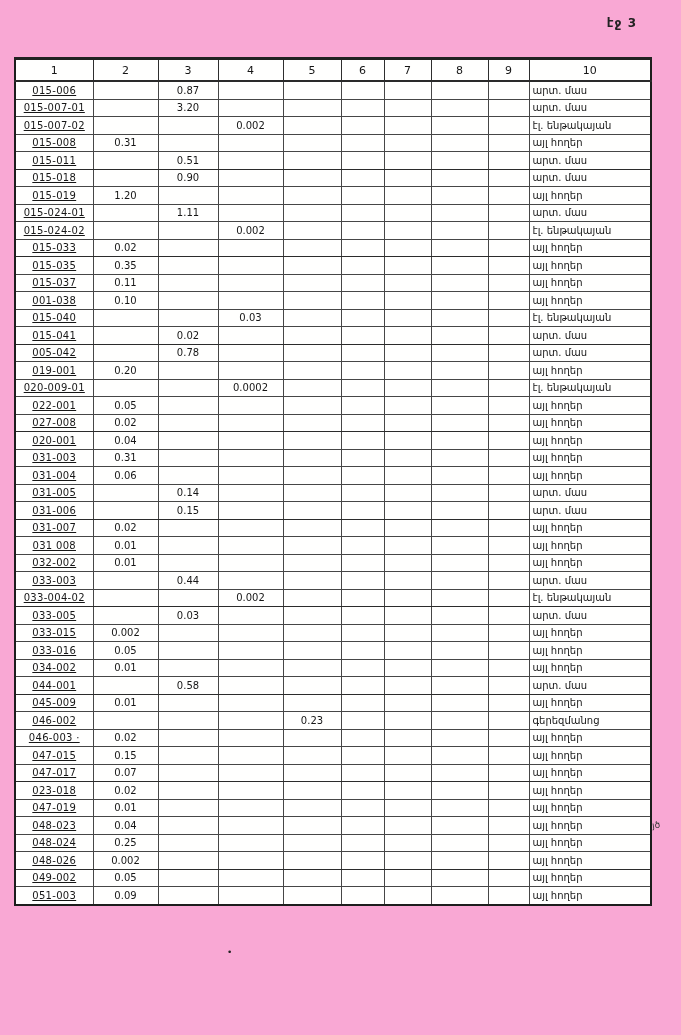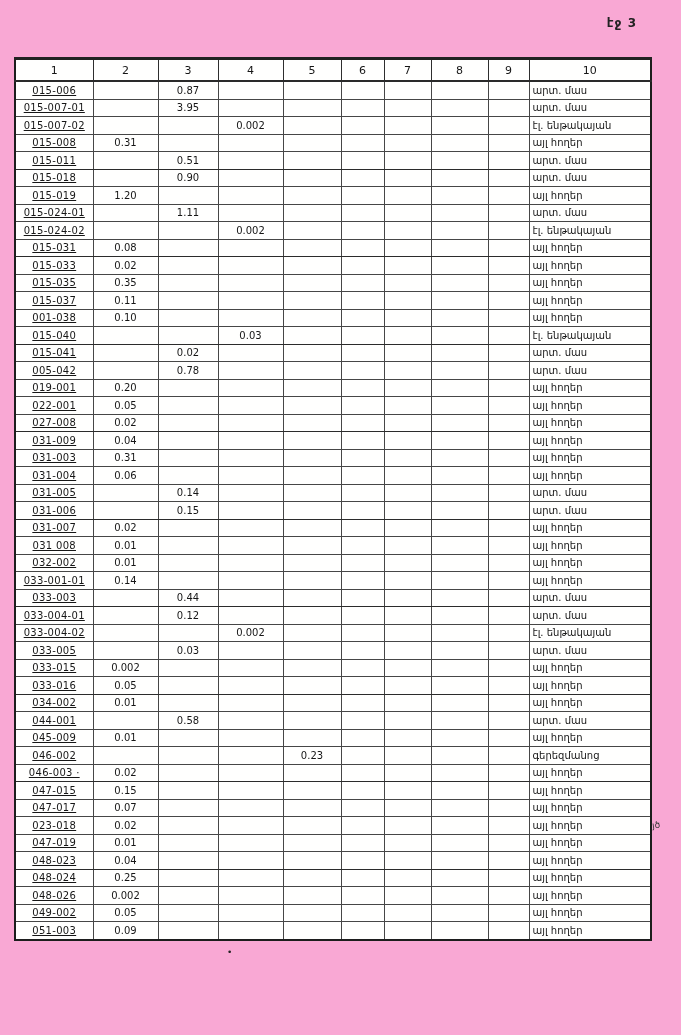--- a/index.html
+++ b/index.html
@@ -113,21 +113,21 @@
           <td class="c5"></td>
           <td class="c6"></td>
           <td class="c7"></td>
           <td class="c8"></td>
           <td class="c9"></td>
           <td class="c10">արտ. մաս</td>
         </tr>
         <tr>
           <td class="c1">015-007-01</td>
           <td class="c2"></td>
-          <td class="c3">3.95</td>
+          <td class="c3">3.20</td>
           <td class="c4"></td>
           <td class="c5"></td>
           <td class="c6"></td>
           <td class="c7"></td>
           <td class="c8"></td>
           <td class="c9"></td>
           <td class="c10">արտ. մաս</td>
         </tr>
         <tr>
           <td class="c1">015-007-02</td>
@@ -207,32 +207,20 @@
           <td class="c3"></td>
           <td class="c4">0.002</td>
           <td class="c5"></td>
           <td class="c6"></td>
           <td class="c7"></td>
           <td class="c8"></td>
           <td class="c9"></td>
           <td class="c10">էլ. ենթակայան</td>
         </tr>
         <tr>
-          <td class="c1">015-031</td>
-          <td class="c2">0.08</td>
-          <td class="c3"></td>
-          <td class="c4"></td>
-          <td class="c5"></td>
-          <td class="c6"></td>
-          <td class="c7"></td>
-          <td class="c8"></td>
-          <td class="c9"></td>
-          <td class="c10">այլ հողեր</td>
-        </tr>
-        <tr>
           <td class="c1">015-033</td>
           <td class="c2">0.02</td>
           <td class="c3"></td>
           <td class="c4"></td>
           <td class="c5"></td>
           <td class="c6"></td>
           <td class="c7"></td>
           <td class="c8"></td>
           <td class="c9"></td>
           <td class="c10">այլ հողեր</td>
@@ -315,20 +303,32 @@
           <td class="c3"></td>
           <td class="c4"></td>
           <td class="c5"></td>
           <td class="c6"></td>
           <td class="c7"></td>
           <td class="c8"></td>
           <td class="c9"></td>
           <td class="c10">այլ հողեր</td>
         </tr>
         <tr>
+          <td class="c1">020-009-01</td>
+          <td class="c2"></td>
+          <td class="c3"></td>
+          <td class="c4">0.0002</td>
+          <td class="c5"></td>
+          <td class="c6"></td>
+          <td class="c7"></td>
+          <td class="c8"></td>
+          <td class="c9"></td>
+          <td class="c10">էլ. ենթակայան</td>
+        </tr>
+        <tr>
           <td class="c1">022-001</td>
           <td class="c2">0.05</td>
           <td class="c3"></td>
           <td class="c4"></td>
           <td class="c5"></td>
           <td class="c6"></td>
           <td class="c7"></td>
           <td class="c8"></td>
           <td class="c9"></td>
           <td class="c10">այլ հողեր</td>
@@ -339,21 +339,21 @@
           <td class="c3"></td>
           <td class="c4"></td>
           <td class="c5"></td>
           <td class="c6"></td>
           <td class="c7"></td>
           <td class="c8"></td>
           <td class="c9"></td>
           <td class="c10">այլ հողեր</td>
         </tr>
         <tr>
-          <td class="c1">031-009</td>
+          <td class="c1">020-001</td>
           <td class="c2">0.04</td>
           <td class="c3"></td>
           <td class="c4"></td>
           <td class="c5"></td>
           <td class="c6"></td>
           <td class="c7"></td>
           <td class="c8"></td>
           <td class="c9"></td>
           <td class="c10">այլ հողեր</td>
         </tr>
@@ -435,47 +435,23 @@
           <td class="c3"></td>
           <td class="c4"></td>
           <td class="c5"></td>
           <td class="c6"></td>
           <td class="c7"></td>
           <td class="c8"></td>
           <td class="c9"></td>
           <td class="c10">այլ հողեր</td>
         </tr>
         <tr>
-          <td class="c1">033-001-01</td>
-          <td class="c2">0.14</td>
-          <td class="c3"></td>
-          <td class="c4"></td>
-          <td class="c5"></td>
-          <td class="c6"></td>
-          <td class="c7"></td>
-          <td class="c8"></td>
-          <td class="c9"></td>
-          <td class="c10">այլ հողեր</td>
-        </tr>
-        <tr>
           <td class="c1">033-003</td>
           <td class="c2"></td>
           <td class="c3">0.44</td>
-          <td class="c4"></td>
-          <td class="c5"></td>
-          <td class="c6"></td>
-          <td class="c7"></td>
-          <td class="c8"></td>
-          <td class="c9"></td>
-          <td class="c10">արտ. մաս</td>
-        </tr>
-        <tr>
-          <td class="c1">033-004-01</td>
-          <td class="c2"></td>
-          <td class="c3">0.12</td>
           <td class="c4"></td>
           <td class="c5"></td>
           <td class="c6"></td>
           <td class="c7"></td>
           <td class="c8"></td>
           <td class="c9"></td>
           <td class="c10">արտ. մաս</td>
         </tr>
         <tr>
           <td class="c1">033-004-02</td>

